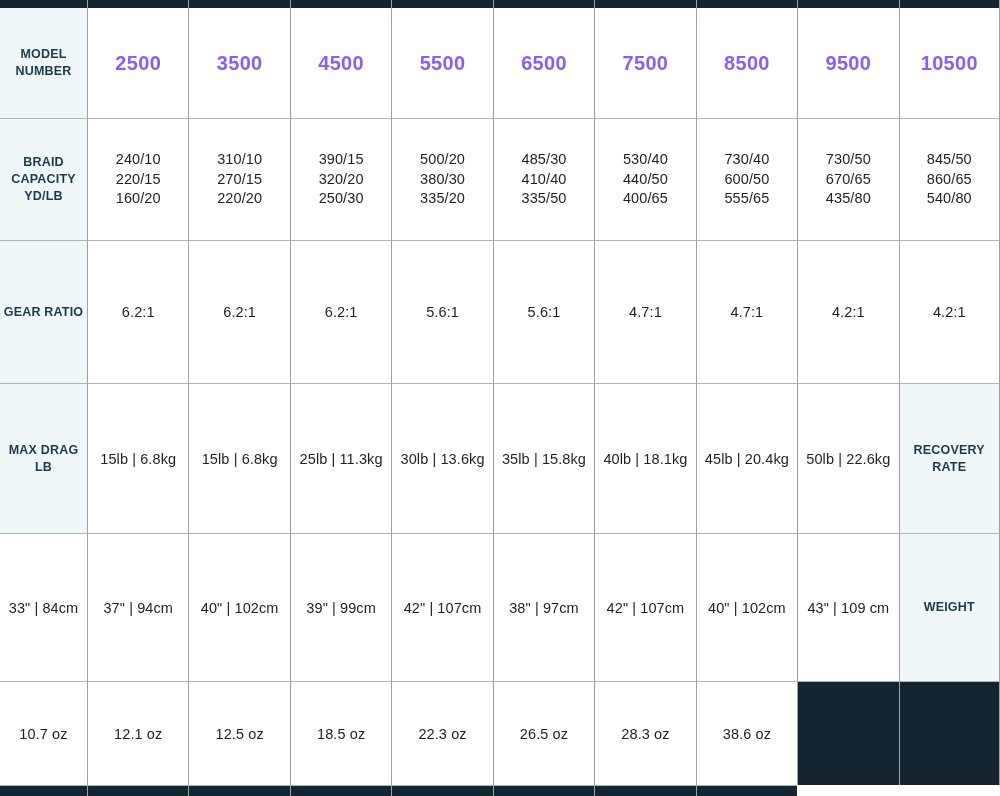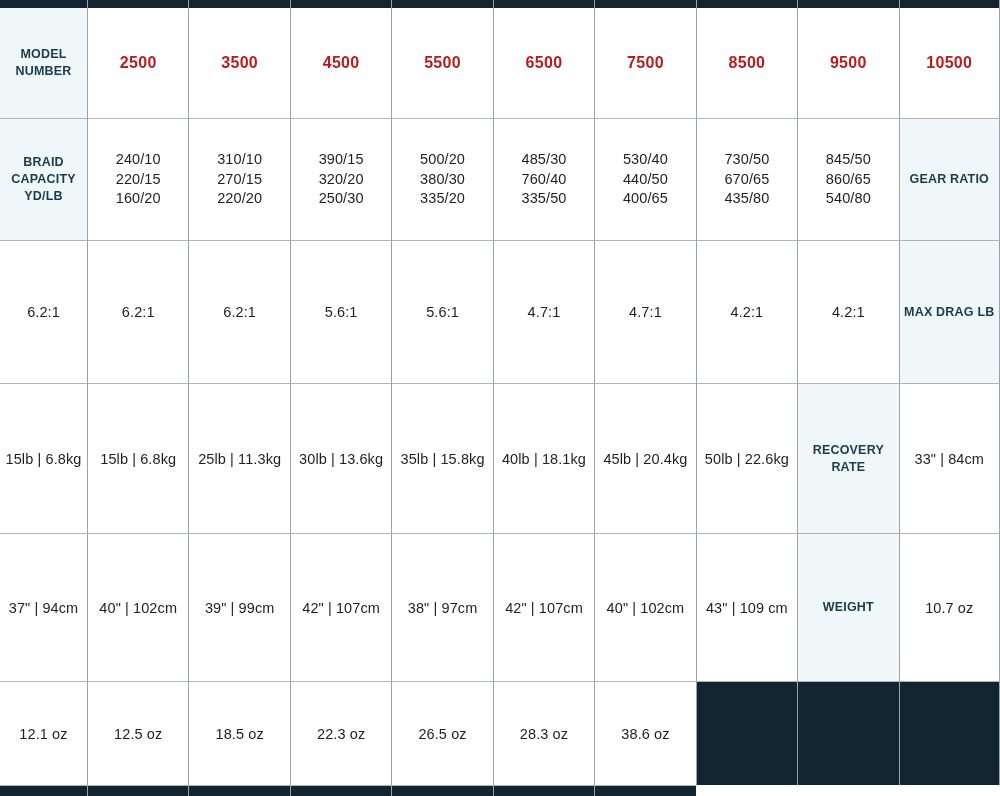--- a/index.html
+++ b/index.html
@@ -20,21 +20,21 @@
   .grid > .cell{border-left:1px solid #9ba1a4;}
   .grid > .cell:nth-child(10n+1){border-left:none;}
   .grid > .cell:nth-child(10n){border-right:1px solid #9ba1a4;}
   
   .grid > .cell:nth-child(n+21):nth-child(-n+80){border-top:1px solid #aeb3b5;}
   .bar{background:#132530;}
   .label{
     background:#f0f7f8;color:#1a3b4c;font-weight:bold;
     font-size:12.5px;line-height:17px;letter-spacing:.2px;padding:0 3px;
   }
-  .model{color:#b91c1c;font-weight:bold;font-size:16px;letter-spacing:.3px;}
+  .model{color:#8b5cf6;font-weight:bold;font-size:20px;letter-spacing:.3px;}
   .data{color:#1f1f1f;font-size:14.5px;letter-spacing:.1px;}
   .braid{flex-direction:column;line-height:19.5px;}
 </style>
 </head>
 <body>
 
 <div class="page">
   <div class="grid">
 
     <div class="cell bar"></div>
@@ -75,27 +75,32 @@
       <span>320/20</span>
       <span>250/30</span>
     </div>
     <div class="cell data braid">
       <span>500/20</span>
       <span>380/30</span>
       <span>335/20</span>
     </div>
     <div class="cell data braid">
       <span>485/30</span>
-      <span>760/40</span>
+      <span>410/40</span>
       <span>335/50</span>
     </div>
     <div class="cell data braid">
       <span>530/40</span>
       <span>440/50</span>
       <span>400/65</span>
+    </div>
+    <div class="cell data braid">
+      <span>730/40</span>
+      <span>600/50</span>
+      <span>555/65</span>
     </div>
     <div class="cell data braid">
       <span>730/50</span>
       <span>670/65</span>
       <span>435/80</span>
     </div>
     <div class="cell data braid">
       <span>845/50</span>
       <span>860/65</span>
       <span>540/80</span>

